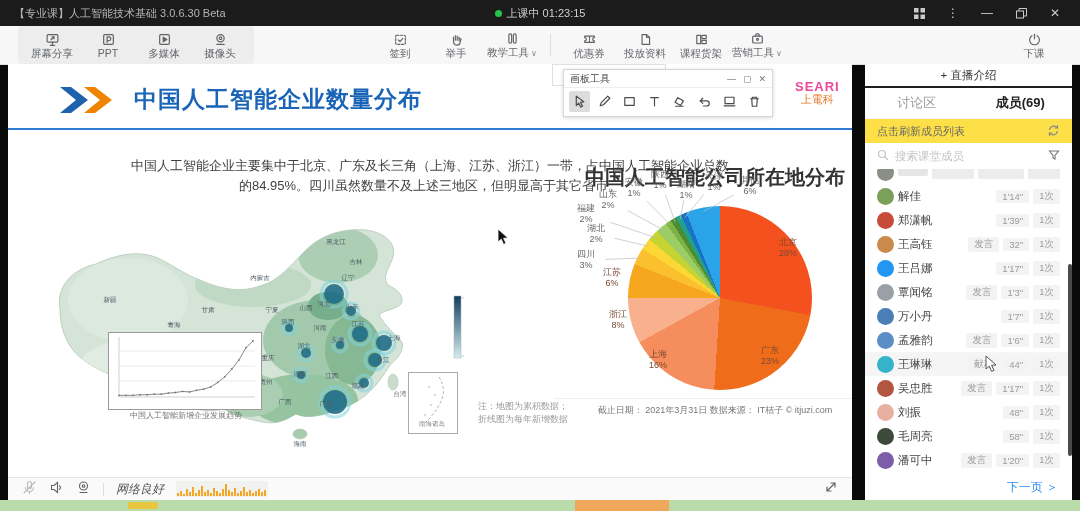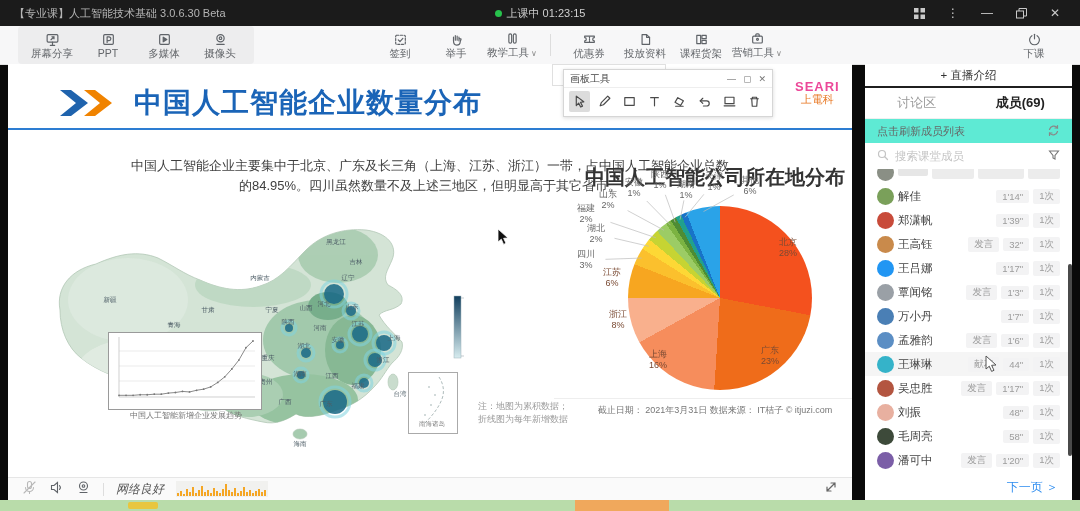--- a/index.html
+++ b/index.html
@@ -27,21 +27,21 @@
   #wb-panel{position:absolute;left:555px;top:5px;width:208px;height:46px;background:#fff;border:1px solid #d6d6d6;box-shadow:0 1px 4px rgba(0,0,0,.15);}
   #wb-titlerow{height:17px;display:flex;align-items:center;font-size:10px;color:#444;padding:0 6px;border-bottom:1px solid #eee;}
   #wb-winbtns{margin-left:auto;display:flex;gap:7px;color:#777;font-size:9px;}
   #wb-tools{height:27px;display:flex;align-items:center;padding:0 5px;gap:4px;}
   .wtool{width:21px;height:21px;display:flex;align-items:center;justify-content:center;border-radius:2px;color:#4a4a4a;}
   .wtool.active{background:#dcdcdc;}
   #seari{position:absolute;left:787px;top:16px;text-align:center;line-height:13px;}
   #seari .l1{color:#ec4899;font-weight:bold;font-size:13px;letter-spacing:1px;}
   #seari .l2{color:#e87722;font-size:11px;}
   #slide-head{position:absolute;left:50px;top:20px;display:flex;align-items:center;gap:14px;}
-  #slide-title{font-size:28px;font-weight:bold;color:#1a64b7;letter-spacing:1px;}
+  #slide-title{font-size:23px;font-weight:bold;color:#1a64b7;letter-spacing:1px;}
   #head-rule{position:absolute;left:0;top:64px;width:100%;height:2px;background:#2d7dd2;}
   #slide-para{position:absolute;left:0;top:92px;width:100%;text-align:center;font-size:13px;color:#3f3f3f;line-height:20px;}
   
   #map-wrap{position:absolute;left:30px;top:146px;width:440px;height:258px;}
   #inset-trend{position:absolute;left:100px;top:268px;width:152px;height:76px;background:#fff;border:1px solid #9a9a9a;}
   #inset-caption{position:absolute;left:78px;top:346px;width:200px;text-align:center;font-size:8px;color:#777;}
   #map-note{position:absolute;left:470px;top:336px;font-size:9px;color:#9a9a9a;line-height:13px;}
   #sea-inset{position:absolute;left:400px;top:308px;width:48px;height:60px;border:1px solid #aaa;background:#fff;}
   #sea-label{position:absolute;left:400px;top:356px;width:48px;text-align:center;font-size:6.5px;color:#888;}
   
@@ -57,21 +57,21 @@
   #statusbar .sdiv{width:1px;height:13px;background:#ddd;}
   #network-status{font-size:12px;color:#555;}
   #waveform{width:92px;height:16px;background:#f1f1ef;}
   #expand-ic{margin-left:auto;margin-right:14px;color:#666;}
   
   #sidebar{position:absolute;left:865px;top:64px;width:207px;height:436px;background:#fff;display:flex;flex-direction:column;}
   #intro-row{height:22px;display:flex;align-items:center;justify-content:center;font-size:11.5px;color:#333;border-bottom:2px solid #1f1f1f;}
   #tabs{height:30px;display:flex;border-bottom:1px solid #f0f0f0;}
   .tab{flex:1;display:flex;align-items:center;justify-content:center;font-size:13px;color:#9b9b9b;}
   .tab.active{color:#222;font-weight:bold;}
-  #refresh-row{height:24px;background:#5eead4;display:flex;align-items:center;font-size:11px;color:#666;padding:0 12px;text-align:center;}
+  #refresh-row{height:24px;background:#fde047;display:flex;align-items:center;font-size:11px;color:#666;padding:0 12px;text-align:center;}
   #refresh-ic{margin-left:auto;color:#888;}
   #search-row{height:26px;display:flex;align-items:center;padding:0 12px;gap:6px;}
   #search-ph{font-size:11.5px;color:#c4c4c4;flex:1;}
   #member-list{flex:1;overflow:hidden;position:relative;}
   .mrow{height:24px;display:flex;align-items:center;padding:0 12px;gap:4px;}
   .mrow.hover{background:#f5f5f5;}
   .avatar{width:17px;height:17px;border-radius:50%;flex:none;}
   .mname{font-size:11.5px;color:#444;flex:1;white-space:nowrap;overflow:hidden;}
   .badge{background:#f3f3f4;color:#9c9c9c;font-size:9.5px;padding:1px 6px;border-radius:2px;white-space:nowrap;}
   .nameblur{width:38px;height:8px;background:#e6e6e6;border-radius:2px;flex:1;max-width:44px;margin-right:auto;}

